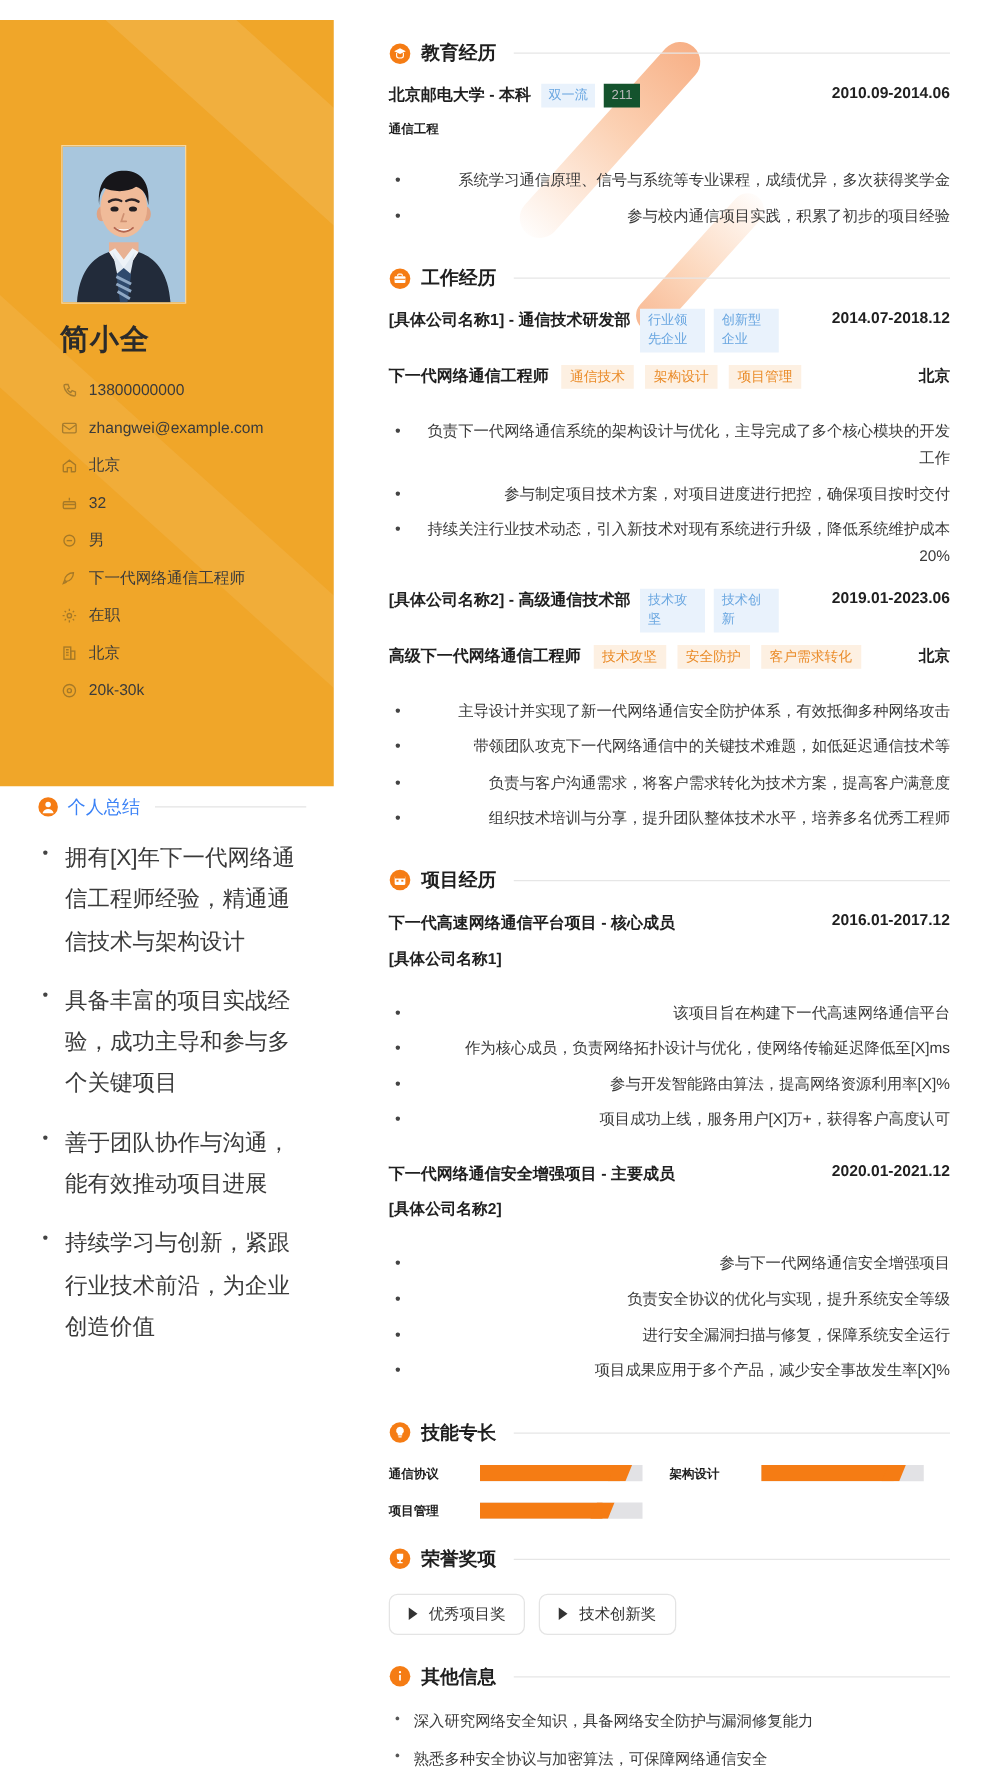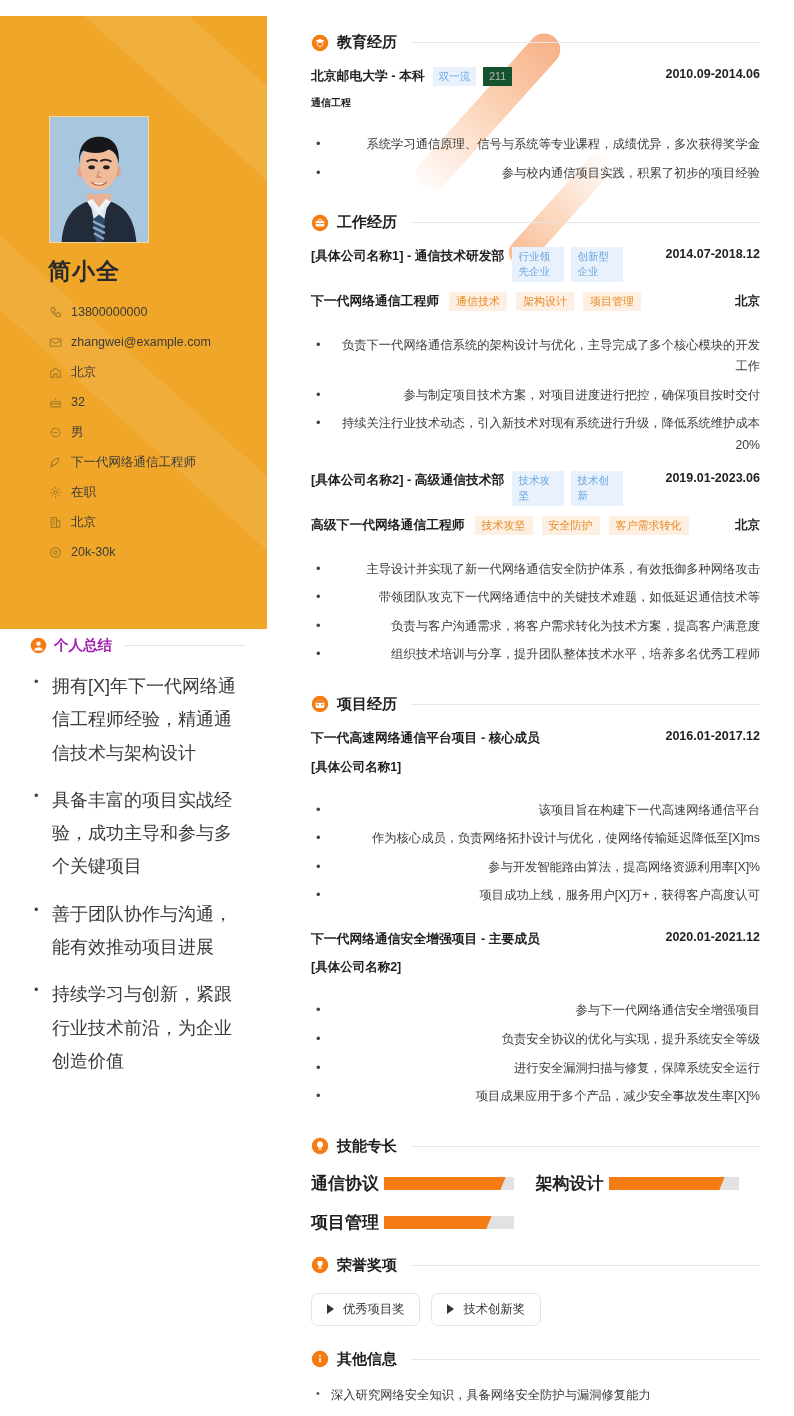--- a/index.html
+++ b/index.html
@@ -55,21 +55,21 @@
     display: flex; align-items: center; justify-content: center;
     opacity: 0.55;
   }
   .contact-icon svg { width: 13px; height: 13px; display: block; }
   .contact-text { white-space: nowrap; }
 
   
   .summary { position: absolute; left: 30px; top: 620px; width: 215px; }
   .side-head { display: flex; align-items: center; gap: 7px; margin-bottom: 15px; }
   .side-head .badge { width: 17px; height: 17px; flex: 0 0 17px; }
-  .side-head-title { font-size: 14.5px; font-weight: bold; color: #a21caf; }
+  .side-head-title { font-size: 14.5px; font-weight: normal; color: #3b82f6; }
   .side-head-rule { flex: 1; height: 1px; background: #e3e3e3; margin-left: 5px; }
   .summary ul { list-style: none; }
   .summary li {
     position: relative; padding-left: 22px; margin-bottom: 14px;
     font-size: 18px; line-height: 1.85; color: #3a3a3a;
   }
   .summary li::before {
     content: "•"; position: absolute; left: 4px; top: 0; color: #444; font-size: 13px;
   }
 
@@ -124,21 +124,21 @@
     font-size: 12.3px; line-height: 1.75; color: #3a3a3a;
   }
   .bullets li::before { content: "•"; position: absolute; left: 5px; top: -1px; color: #444; font-size: 13px; }
 
   .edu-major { font-size: 10px; font-weight: bold; color: #1f1f1f; margin-top: 10px; }
   .proj-company { font-size: 12.5px; font-weight: bold; color: #1f1f1f; margin-top: 11px; }
 
   
   .skill-grid { display: flex; flex-wrap: wrap; margin-top: 16px; }
   .skill-item { width: 50%; display: flex; align-items: center; gap: 11px; margin-bottom: 16px; }
-  .skill-name { font-size: 17px; font-weight: bold; color: #1f1f1f; white-space: nowrap; width: 62px; }
+  .skill-name { font-size: 10px; font-weight: bold; color: #1f1f1f; white-space: nowrap; width: 62px; }
   .skill-bar { position: relative; width: 130px; height: 13px; background: #e2e2e5; overflow: hidden; }
   .skill-fill { position: absolute; left: 0; top: 0; height: 100%; background: #f57c14; }
   .skill-fill::after {
     content: ""; position: absolute; right: -7px; top: 0; width: 14px; height: 100%;
     background: #f57c14; transform: skewX(-22deg);
   }
 
   
   .award-row { display: flex; gap: 11px; margin-top: 18px; }
   .award-chip {

